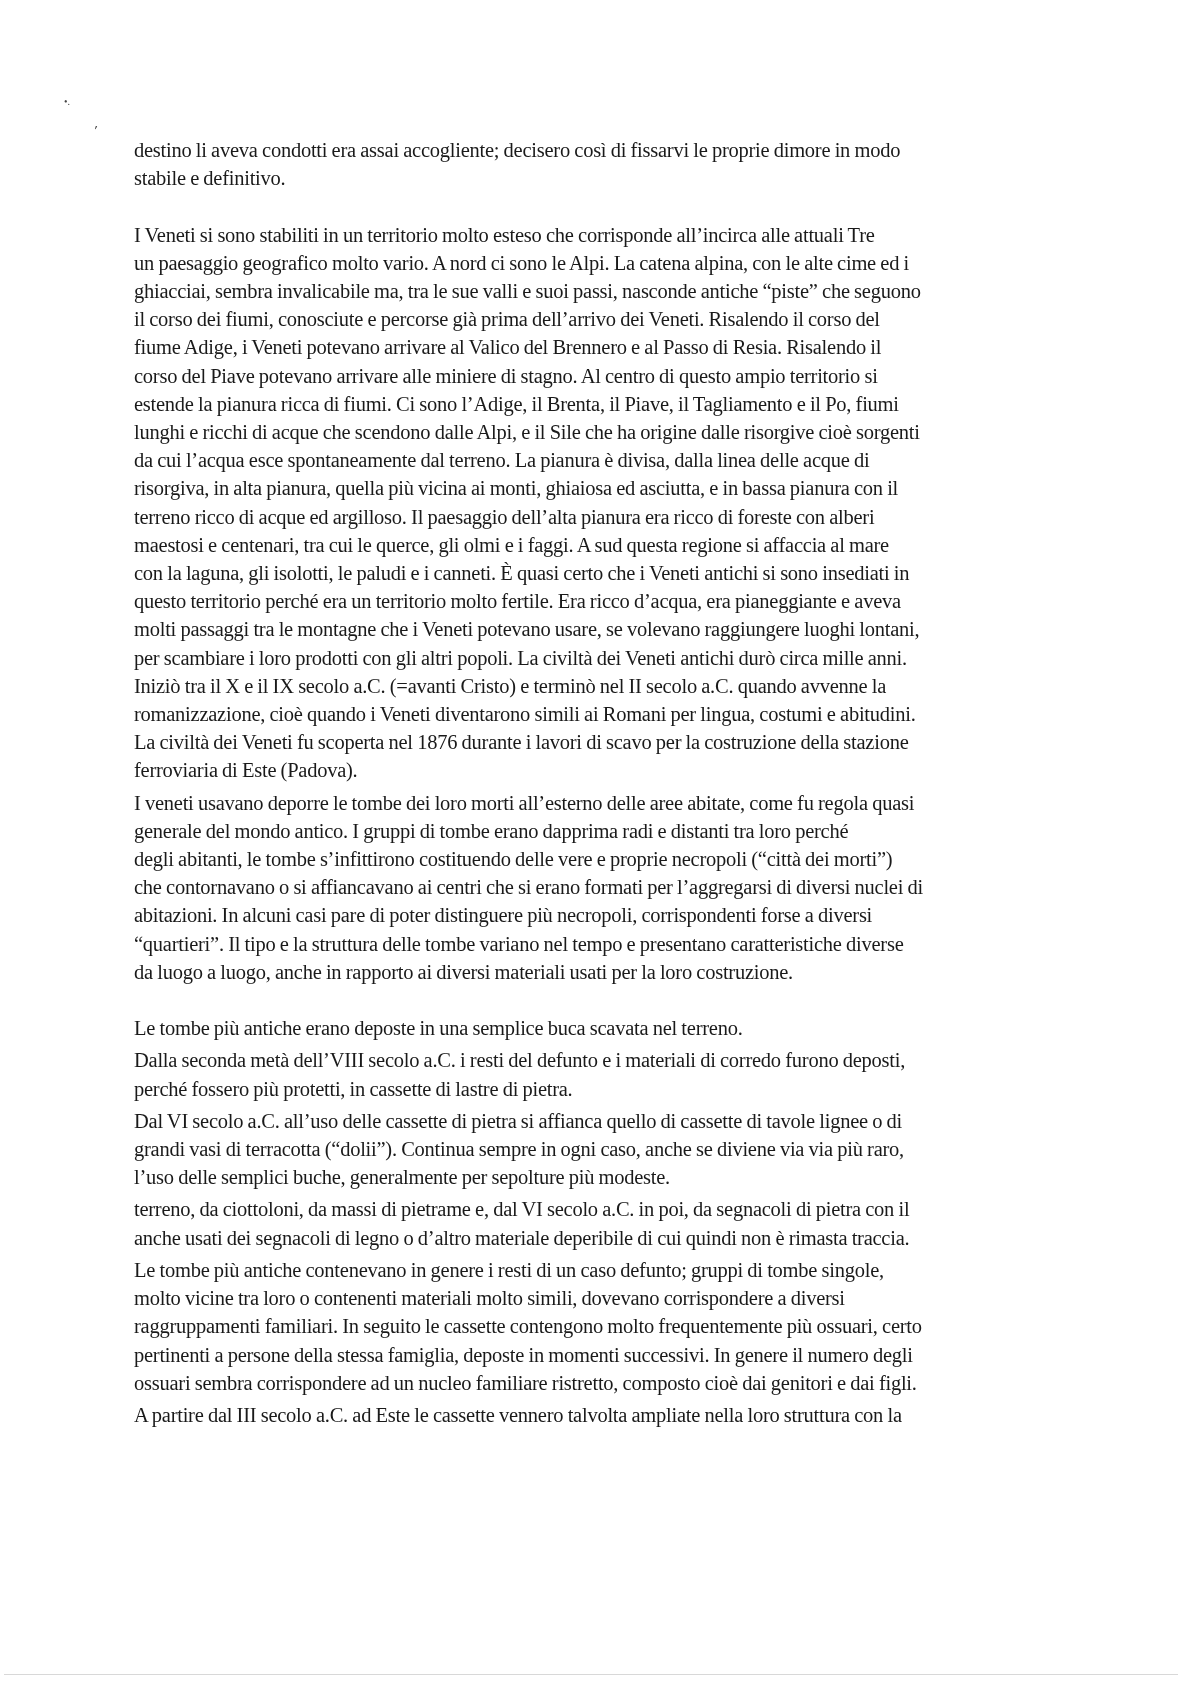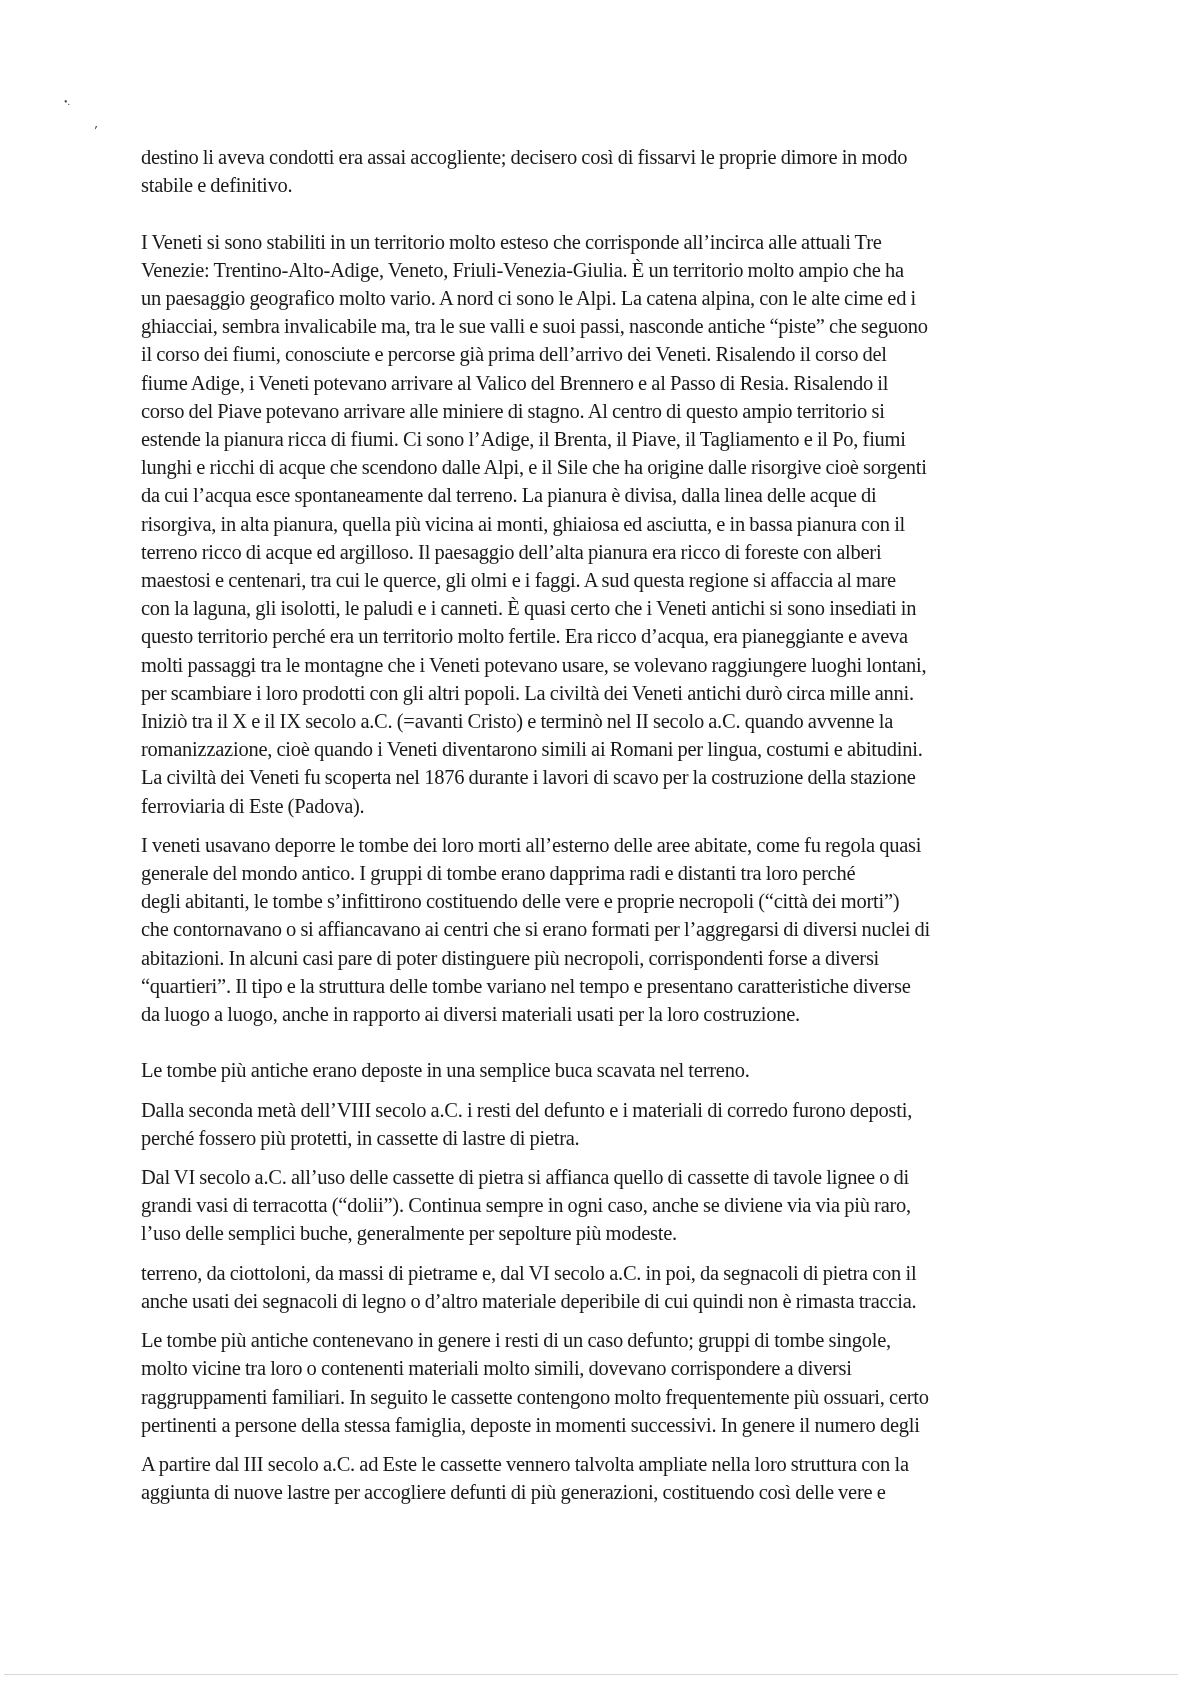--- a/index.html
+++ b/index.html
@@ -45,21 +45,21 @@
       position: absolute;
       left: 130px;
       top: 132px;
       width: 1000px;
       font-size: 20.5px;
       line-height: 28.2px;
       letter-spacing: -0.25px;
       word-spacing: -0.5px;
     }
     .para {
-      margin: 11px;
+      margin: 4px;
     }
     .para.gap-after {
       margin-bottom: 28.2px;
     }
     .line {
       display: block;
       white-space: nowrap;
     }
     .bottom-edge {
       position: absolute;
@@ -77,21 +77,20 @@
   <span class="scan-mark-dot">•.</span>
   <span class="scan-mark-tick">ʹ</span>
 
   <div class="text-block" id="text-block">
       <p class="para gap-after">
         <span class="line">destino li aveva condotti era assai accogliente; decisero così di fissarvi le proprie dimore in modo</span>
         <span class="line">stabile e definitivo.</span>
       </p>
       <p class="para">
         <span class="line">I Veneti si sono stabiliti in un territorio molto esteso che corrisponde all’incirca alle attuali Tre</span>
-        <span class="line">Venezie: Trentino-Alto-Adige, Veneto, Friuli-Venezia-Giulia. È un territorio molto ampio che ha</span>
         <span class="line">un paesaggio geografico molto vario. A nord ci sono le Alpi. La catena alpina, con le alte cime ed i</span>
         <span class="line">ghiacciai, sembra invalicabile ma, tra le sue valli e suoi passi, nasconde antiche “piste” che seguono</span>
         <span class="line">il corso dei fiumi, conosciute e percorse già prima dell’arrivo dei Veneti. Risalendo il corso del</span>
         <span class="line">fiume Adige, i Veneti potevano arrivare al Valico del Brennero e al Passo di Resia. Risalendo il</span>
         <span class="line">corso del Piave potevano arrivare alle miniere di stagno. Al centro di questo ampio territorio si</span>
         <span class="line">estende la pianura ricca di fiumi. Ci sono l’Adige, il Brenta, il Piave, il Tagliamento e il Po, fiumi</span>
         <span class="line">lunghi e ricchi di acque che scendono dalle Alpi, e il Sile che ha origine dalle risorgive cioè sorgenti</span>
         <span class="line">da cui l’acqua esce spontaneamente dal terreno. La pianura è divisa, dalla linea delle acque di</span>
         <span class="line">risorgiva, in alta pianura, quella più vicina ai monti, ghiaiosa ed asciutta, e in bassa pianura con il</span>
         <span class="line">terreno ricco di acque ed argilloso. Il paesaggio dell’alta pianura era ricco di foreste con alberi</span>
@@ -128,21 +127,21 @@
       </p>
       <p class="para">
         <span class="line">terreno, da ciottoloni, da massi di pietrame e, dal VI secolo a.C. in poi, da segnacoli di pietra con il</span>
         <span class="line">anche usati dei segnacoli di legno o d’altro materiale deperibile di cui quindi non è rimasta traccia.</span>
       </p>
       <p class="para">
         <span class="line">Le tombe più antiche contenevano in genere i resti di un caso defunto; gruppi di tombe singole,</span>
         <span class="line">molto vicine tra loro o contenenti materiali molto simili, dovevano corrispondere a diversi</span>
         <span class="line">raggruppamenti familiari. In seguito le cassette contengono molto frequentemente più ossuari, certo</span>
         <span class="line">pertinenti a persone della stessa famiglia, deposte in momenti successivi. In genere il numero degli</span>
+        <span class="line">ossuari sembra corrispondere ad un nucleo familiare ristretto, composto cioè dai genitori e dai figli.</span>
       </p>
       <p class="para">
         <span class="line">A partire dal III secolo a.C. ad Este le cassette vennero talvolta ampliate nella loro struttura con la</span>
-        <span class="line">aggiunta di nuove lastre per accogliere defunti di più generazioni, costituendo così delle vere e</span>
       </p>
     </div>
 
   <div class="bottom-edge"></div>
 </div>
 
 </body></html>

